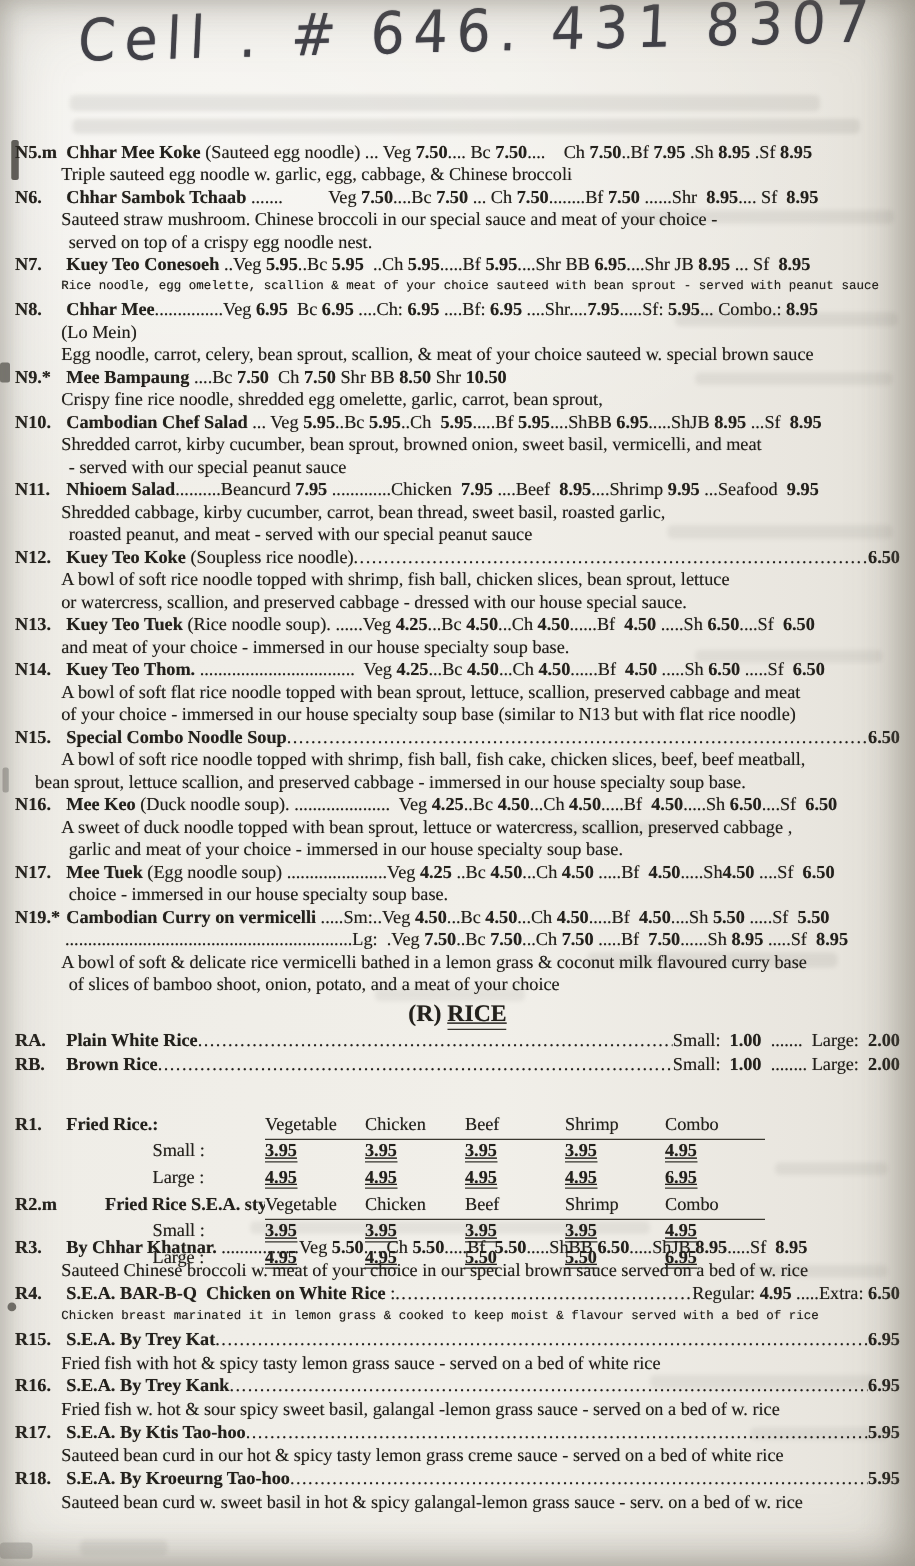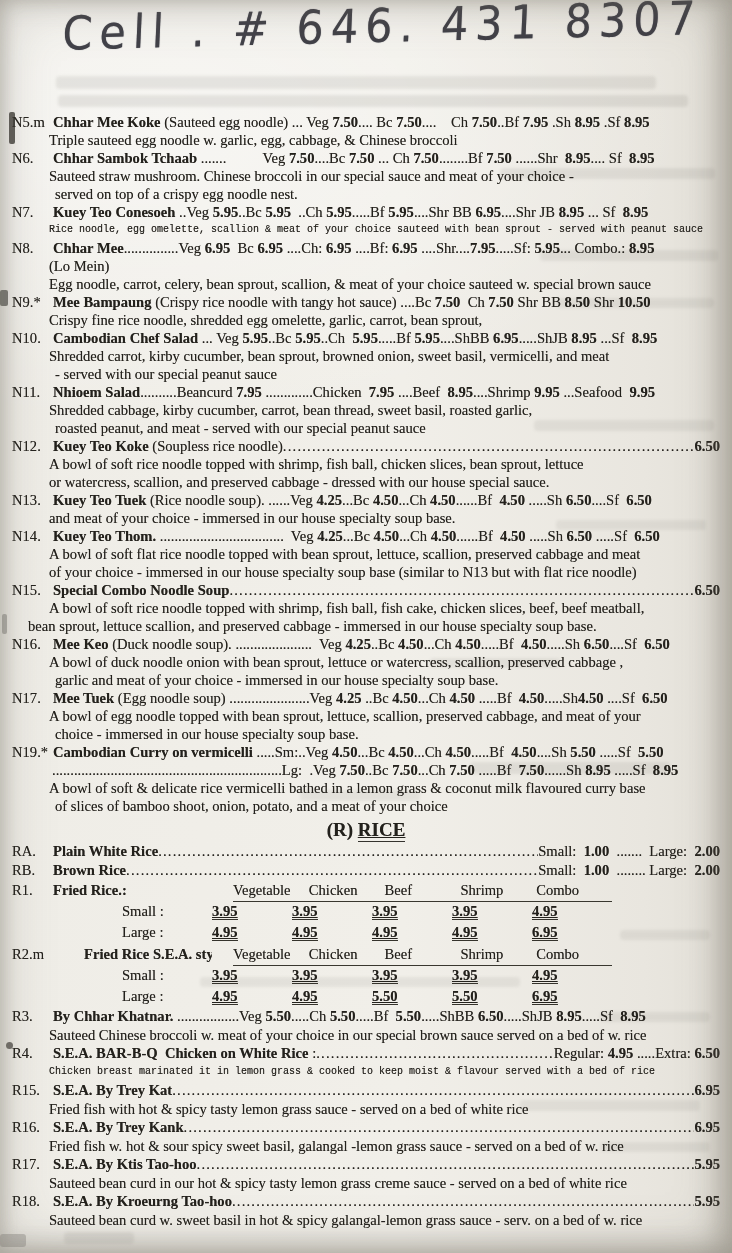--- a/index.html
+++ b/index.html
@@ -27,37 +27,37 @@
     text-shadow:0 0 1px rgba(40,40,55,.6);
   }
 
   
   .sheet{ position:absolute; top:113px; left:0; right:0; padding:0 12px; }
   .tline{ display:flex; align-items:baseline; height:18px; line-height:18px; overflow:hidden; white-space:pre; }
   .dline{ height:18px; line-height:18px; overflow:hidden; white-space:nowrap; padding-left:21px;margin-left:16px; }
   .dline.d2{ padding-left:27px; }
   .dline.d0{ padding-left:0; }
   .sm{ font-size:10px; font-family:Liberation Mono, monospace; }
-  .code{ display:inline-block; min-width:41px; font-weight:400; white-space:pre; }
+  .code{ display:inline-block; min-width:41px; font-weight:700; white-space:pre; }
   .name{ font-weight:700; white-space:pre; }
   .note,.tail,.right{ white-space:pre; }
   .tail{ overflow:hidden; }
   .dots{ flex:1 1 auto; overflow:hidden; white-space:nowrap; min-width:8px; letter-spacing:1.2px; }
   .right{ flex:0 0 auto; }
   .extra{ height:18px; line-height:18px; white-space:pre; overflow:hidden; padding-left:40px; }
 
   
   .rice-header{ height:25px; line-height:25px; text-align:center; font-weight:700; font-size:19px; margin-top:2px; }
   .rice-header .uline{ text-decoration:underline; border-bottom:1.5px solid #35332e; padding-bottom:1px; }
   .rsec .tline,.rsec .dline{ height:18.5px; line-height:18.5px; }
   .rtable .trow{ display:flex; align-items:baseline; height:21px; line-height:21px; }
-  .rtable .trow.thead{ height:22px; line-height:22px;gap:21px; }
+  .rtable .trow.thead{ height:22px; line-height:22px; }
   .ta{ flex:0 0 200px; white-space:pre; overflow:hidden; }
   .tsize{ padding-left:110px; box-sizing:border-box; }
-  .tcols{ flex:1 1 auto; display:flex; margin-right:108px; }
+  .tcols{ flex:1 1 auto; display:flex; margin-right:108px;margin-top:28px; }
   .tcols.hdr{ border-bottom:1.6px solid #39372f; }
   .th{ flex:1; }
   .tv{ flex:1; font-weight:700; }
   .tv > span{ text-decoration:underline; border-bottom:1.6px solid #35332c; padding-bottom:0; }
   .rtable.t2 .code{ min-width:72px; }
 
   
   .smudge{ position:absolute; background:#73716a; border-radius:4px; filter:blur(1.6px); pointer-events:none; }
   .mark{ position:absolute; background:#2c2b27; pointer-events:none; }
   .vignette{ position:absolute; inset:0; pointer-events:none;
@@ -110,21 +110,21 @@
       <div class="item">
         <div class="tline"><span class="code">N7. </span><span class="name">Kuey Teo Conesoeh</span><span class="tail"> ..Veg <b>5.95</b>..Bc <b>5.95</b>  ..Ch <b>5.95</b>.....Bf <b>5.95</b>....Shr BB <b>6.95</b>....Shr JB <b>8.95</b> ... Sf  <b>8.95</b></span></div>
         <div class="dline sm">Rice noodle, egg omelette, scallion &amp; meat of your choice sauteed with bean sprout - served  with peanut sauce</div>
       </div>
       <div class="item">
         <div class="tline"><span class="code">N8. </span><span class="name">Chhar Mee</span><span class="tail">...............Veg <b>6.95</b>  Bc <b>6.95</b> ....Ch: <b>6.95</b> ....Bf: <b>6.95</b> ....Shr....<b>7.95</b>.....Sf: <b>5.95</b>... Combo.: <b>8.95</b></span></div>
         <div class="dline ">(Lo Mein)</div>
         <div class="dline ">Egg noodle, carrot, celery, bean sprout, scallion, &amp; meat of your choice sauteed w. special brown sauce</div>
       </div>
       <div class="item">
-        <div class="tline"><span class="code">N9.* </span><span class="name">Mee Bampaung</span><span class="note"> (Crispy rice noodle with tangy hot sauce)</span><span class="tail"> ....Bc <b>7.50</b>  Ch <b>7.50</b> Shr BB <b>8.50</b> Shr <b>10.50</b></span></div>
+        <div class="tline"><span class="code">N9.* </span><span class="name">Mee Bampaung</span><span class="tail"> ....Bc <b>7.50</b>  Ch <b>7.50</b> Shr BB <b>8.50</b> Shr <b>10.50</b></span></div>
         <div class="dline ">Crispy fine rice noodle, shredded egg omelette, garlic, carrot, bean sprout,</div>
       </div>
       <div class="item">
         <div class="tline"><span class="code">N10. </span><span class="name">Cambodian Chef Salad</span><span class="tail"> ... Veg <b>5.95</b>..Bc <b>5.95</b>..Ch  <b>5.95</b>.....Bf <b>5.95</b>....ShBB <b>6.95</b>.....ShJB <b>8.95</b> ...Sf  <b>8.95</b></span></div>
         <div class="dline ">Shredded carrot, kirby cucumber, bean sprout, browned onion, sweet basil, vermicelli, and meat</div>
         <div class="dline d2">- served with our special peanut sauce</div>
       </div>
       <div class="item">
         <div class="tline"><span class="code">N11. </span><span class="name">Nhioem Salad</span><span class="tail">..........Beancurd <b>7.95</b> .............Chicken  <b>7.95</b> ....Beef  <b>8.95</b>....Shrimp <b>9.95</b> ...Seafood  <b>9.95</b></span></div>
         <div class="dline ">Shredded cabbage, kirby cucumber, carrot, bean thread, sweet basil, roasted garlic,</div>
@@ -144,26 +144,25 @@
         <div class="dline ">A bowl of soft flat rice noodle topped with bean sprout, lettuce, scallion, preserved cabbage and meat</div>
         <div class="dline ">of your choice - immersed in our house specialty soup base (similar to N13 but with flat rice noodle)</div>
       </div>
       <div class="item">
         <div class="tline"><span class="code">N15. </span><span class="name">Special Combo Noodle Soup</span><span class="dots">....................................................................................................................................................................................................................................................................</span><span class="right"><b>6.50</b></span></div>
         <div class="dline ">A bowl of soft rice noodle topped with shrimp, fish ball, fish cake, chicken slices, beef, beef meatball,</div>
         <div class="dline d0">bean sprout, lettuce scallion, and preserved cabbage - immersed in our house specialty soup base.</div>
       </div>
       <div class="item">
         <div class="tline"><span class="code">N16. </span><span class="name">Mee Keo</span><span class="note"> (Duck noodle soup).</span><span class="tail"> .....................  Veg <b>4.25</b>..Bc <b>4.50</b>...Ch <b>4.50</b>.....Bf  <b>4.50</b>.....Sh <b>6.50</b>....Sf  <b>6.50</b></span></div>
-        <div class="dline ">A bowl of duck noodle onion with bean sprout, lettuce or watercress, scallion, preserved cabbage ,</div>
+        <div class="dline ">A sweet of duck noodle topped with bean sprout, lettuce or watercress, scallion, preserved cabbage ,</div>
         <div class="dline d2">garlic and meat of your choice - immersed in our house specialty soup base.</div>
       </div>
       <div class="item">
         <div class="tline"><span class="code">N17. </span><span class="name">Mee Tuek</span><span class="note"> (Egg noodle soup)</span><span class="tail"> ......................Veg <b>4.25</b> ..Bc <b>4.50</b>...Ch <b>4.50</b> .....Bf  <b>4.50</b>.....Sh<b>4.50</b> ....Sf  <b>6.50</b></span></div>
-        <div class="dline ">A bowl of egg noodle topped with bean sprout, lettuce, scallion, preserved cabbage, and meat of your</div>
         <div class="dline d2">choice - immersed in our house specialty soup base.</div>
       </div>
       <div class="item">
         <div class="tline"><span class="code">N19.* </span><span class="name">Cambodian Curry on vermicelli</span><span class="tail"> .....Sm:..Veg <b>4.50</b>...Bc <b>4.50</b>...Ch <b>4.50</b>.....Bf  <b>4.50</b>....Sh <b>5.50</b> .....Sf  <b>5.50</b></span></div>
         <div class="extra">...............................................................Lg:  .Veg <b>7.50</b>..Bc <b>7.50</b>...Ch <b>7.50</b> .....Bf  <b>7.50</b>......Sh <b>8.95</b> .....Sf  <b>8.95</b></div>
         <div class="dline ">A bowl of soft &amp; delicate rice vermicelli bathed in a lemon grass &amp; coconut milk flavoured curry base</div>
         <div class="dline d2">of slices of bamboo shoot, onion, potato, and a meat of your choice</div>
       </div>
     </div>
   <div class="rsec">

